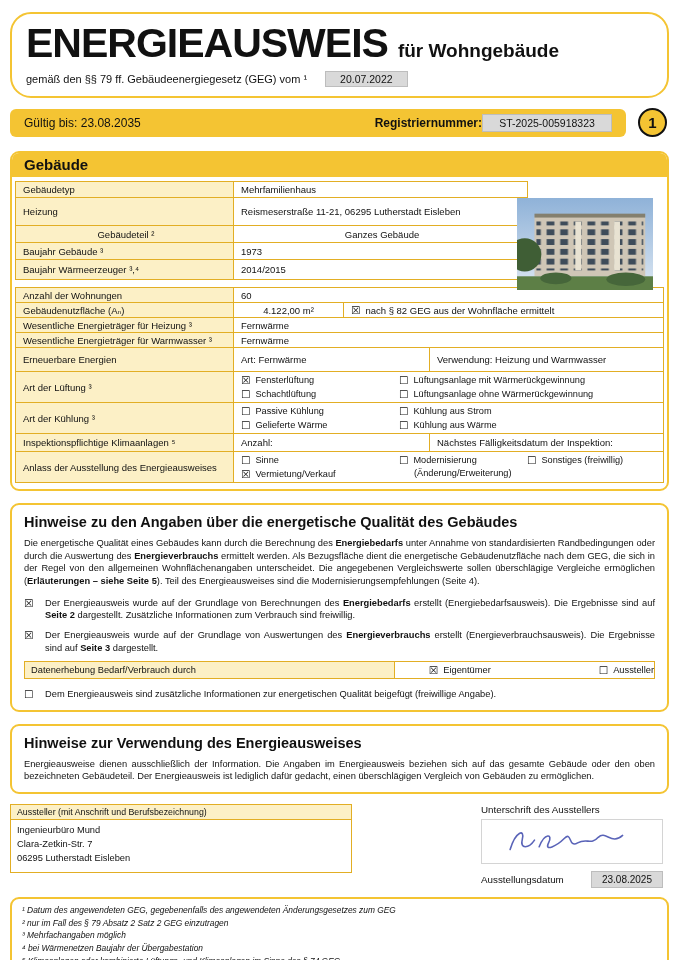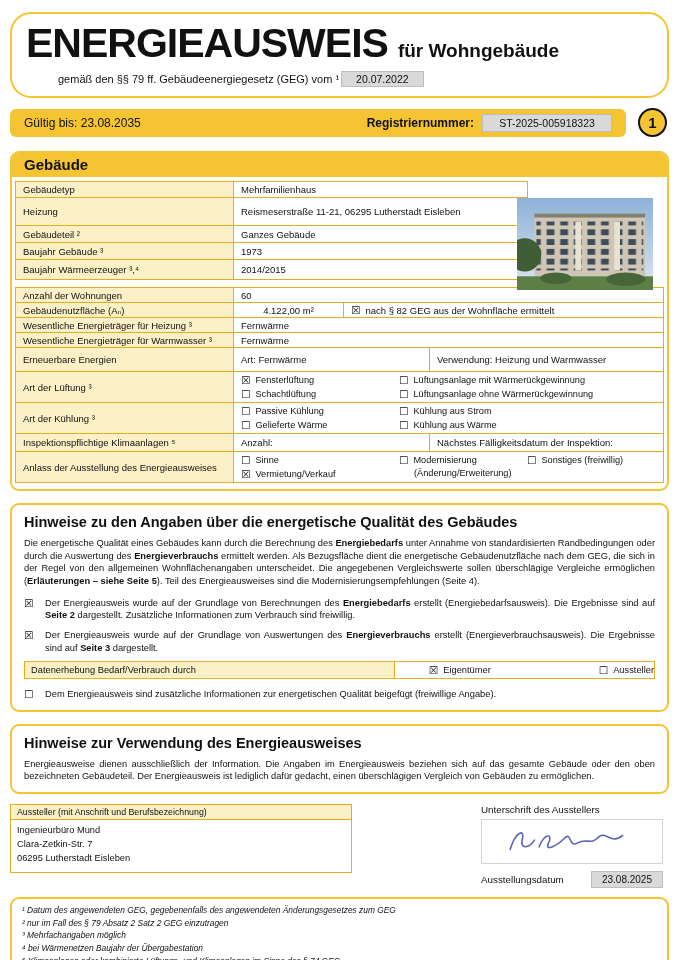--- a/index.html
+++ b/index.html
@@ -12,42 +12,42 @@
   html,body{background:#e9e9e9;}
   body{font-family:"Liberation Sans","DejaVu Sans",sans-serif;color:#111;}
   .page{width:679px;height:960px;background:#fff;margin:0 auto;overflow:hidden;position:relative;padding-top:12px;}
   .box{border:2px solid var(--gold);border-radius:9px;margin:0 10px;background:#fff;overflow:hidden;}
 
   
   .header-box{padding:8px 14px 9px;border-radius:21px;}
   .title-row{display:flex;align-items:baseline;gap:10px;}
   .main-title{font-size:41px;font-weight:bold;letter-spacing:-1px;line-height:1.05;}
   .title-suffix{font-size:19px;font-weight:bold;}
-  .law-row{display:flex;align-items:center;gap:2px;margin-top:6px;font-size:11px;margin-left:32px;}
+  .law-row{display:flex;align-items:center;gap:18px;margin-top:6px;font-size:11px;}
   .gray-box{background:var(--gray-box);border:1px solid #bdbdbd;padding:1px 14px;font-size:10.5px;display:inline-block;}
 
   
   .validity-row{display:flex;align-items:center;gap:12px;margin:10px 10px 0;}
   .gold-bar{flex:1;background:var(--gold);border-radius:6px;height:28px;display:flex;align-items:center;justify-content:space-between;padding:0 14px;}
   .valid-left{font-size:12px;}
-  .valid-right{display:flex;align-items:center;gap:8px;font-size:12px;}
+  .valid-right{display:flex;align-items:center;font-size:12px;}
   .valid-right .lab{font-weight:bold;}
   .valid-right .gray-box{padding:2px 10px;min-width:130px;text-align:center;}
   .page-circle{width:29px;height:29px;border:2.5px solid #111;border-radius:50%;background:var(--gold);display:flex;align-items:center;justify-content:center;font-size:15px;font-weight:bold;flex:0 0 auto;margin-right:2px;}
 
   
   .building-box{margin-top:14px;position:relative;padding-bottom:6px;}
   .section-bar{background:var(--gold);height:24px;line-height:24px;font-size:15px;font-weight:bold;padding-left:12px;}
   .btable{border-collapse:collapse;table-layout:fixed;width:649px;margin:4px 3px 0;font-size:9.5px;}
   .btable td{border:1px solid var(--gold-border);padding:1px 4px 1px 7px;vertical-align:middle;background:#fff;}
   .btable td.lbl{background:var(--label-bg);}
   .btable td.ghost{border:none;background:transparent;}
   .btable tr.spacer td{border:none;height:8px;padding:0;background:transparent;}
   .btable td.center{text-align:center;padding:1px 2px;}
-  tr.r-type td{height:16px;} tr.r-addr td{height:28px;} tr.r-part td{height:17px;}
+  tr.r-type td{height:16px;} tr.r-addr td{height:28px;} tr.r-part td{height:17px;text-align:center;}
   tr.r-year td{height:17px;} tr.r-hgen td{height:20px;} tr.r-apart td{height:15px;}
   tr.r-area td{height:15px;} tr.r-heat td{height:15px;} tr.r-hot td{height:15px;}
   tr.r-renew td{height:24px;} tr.r-hvac td{height:18px;} tr.r-reason td{height:30px;}
   .inline-opt{display:flex;align-items:center;gap:5px;}
   .cb{font-size:10.5px;line-height:1;font-family:"DejaVu Sans",sans-serif;}
   .optgrid{display:grid;grid-auto-flow:column;grid-template-rows:12px 12px;row-gap:2px;font-size:9.2px;padding:1px 0;}
   .og2{grid-template-columns:158px 1fr;}
   .og3{grid-template-columns:158px 128px 1fr;}
   .opt{display:flex;align-items:center;gap:5px;white-space:nowrap;}
   .opt-cont{padding-left:15px;white-space:nowrap;}

